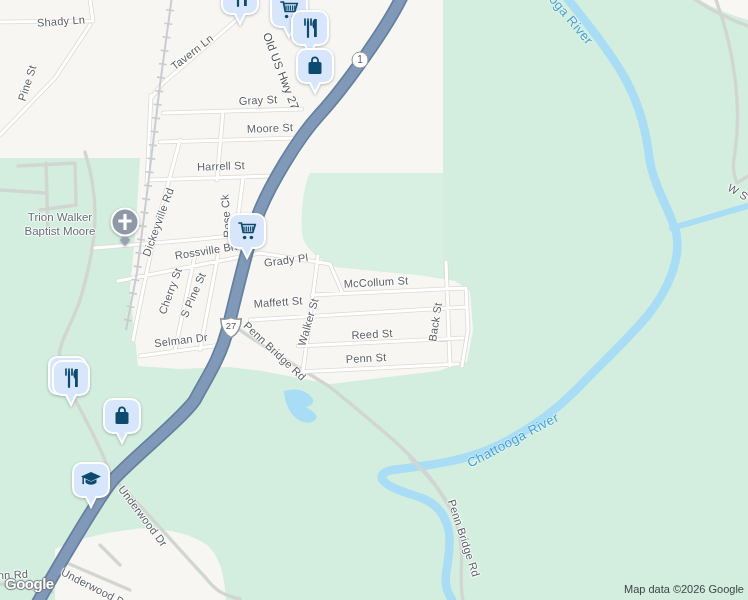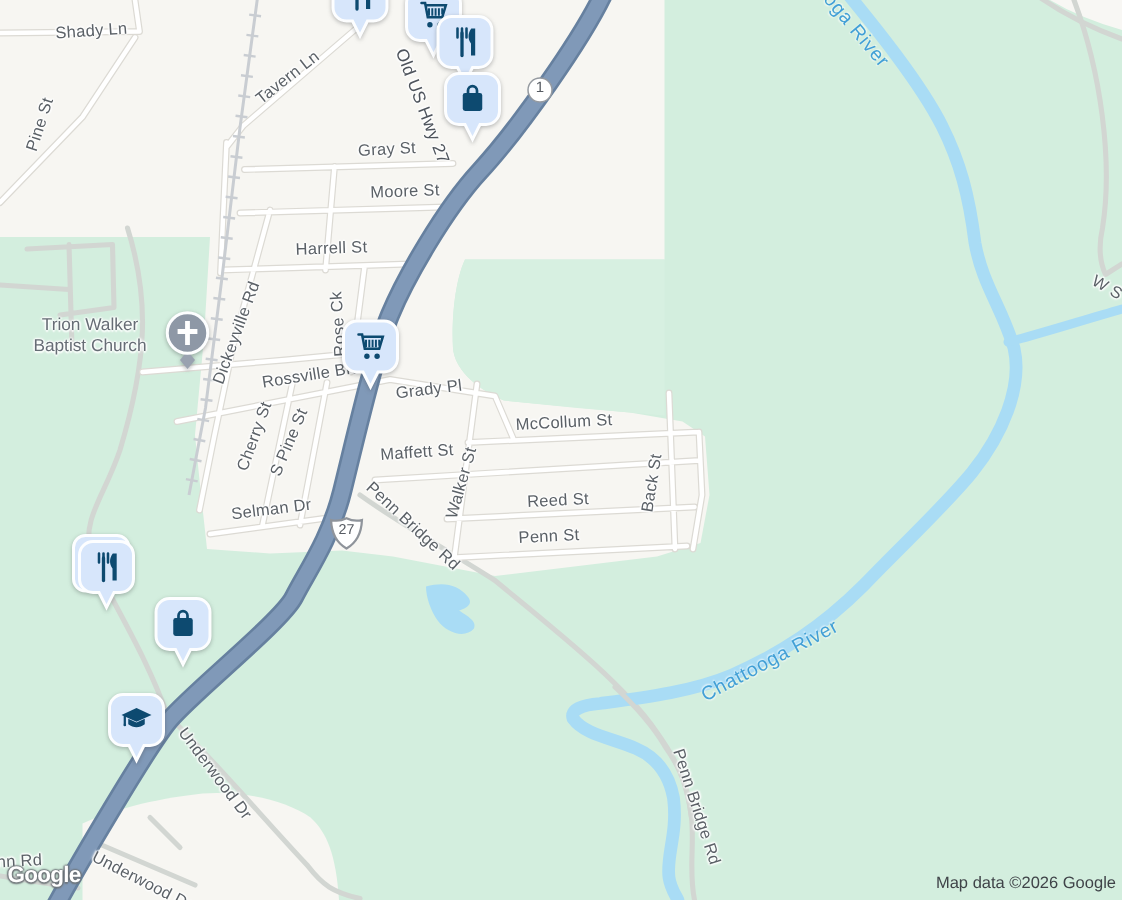--- a/index.html
+++ b/index.html
@@ -45,21 +45,21 @@
   .sth2{stroke:#0d4a70;stroke-width:1.5;fill:none;stroke-linecap:round;}
 
   
   .church-pin{position:absolute;left:110px;top:207px;width:30px;height:40px;
     filter:drop-shadow(0 1px 1.5px rgba(60,64,67,.4));}
 
   
   .sh1{position:absolute;width:17px;height:17px;border-radius:50%;background:#fff;
     border:1.5px solid #959aa0;color:#575c63;font-size:10px;line-height:14px;
     text-align:center;transform:translate(-50%,-50%);box-sizing:border-box;}
-  .sh2{position:absolute;width:26px;height:26px;transform:translate(-50%,-50%);margin-top:28px;}
+  .sh2{position:absolute;width:26px;height:26px;transform:translate(-50%,-50%);}
   .sh2 span{position:absolute;left:0;top:5px;width:26px;text-align:center;
     font-size:9.5px;color:#575c63;}
 
   .glogo{position:absolute;left:5px;top:575px;font-size:15px;font-weight:700;
     letter-spacing:-.5px;color:#fff;
     text-shadow:0 1px 1px rgba(110,115,120,.9),0 -1px 1px rgba(110,115,120,.9),
       1px 0 1px rgba(110,115,120,.9),-1px 0 1px rgba(110,115,120,.9);}
   .attr{position:absolute;right:4px;top:583px;font-size:11px;color:#3f4348;}
 </style>
 </head>
@@ -140,21 +140,21 @@
       <div class="lbl road" style="left: 143px; top: 516px; --r: 53deg;">Underwood Dr</div>
       <div class="lbl road al" style="left: 62px; top: 565px; --r: 27deg;">Underwood Dairy Rd</div>
       <div class="lbl road al" style="left: -16px; top: 570px; --r: -3deg;">Penn Rd</div>
       <div class="lbl road" style="left: 738px; top: 192px; --r: 30deg;">W S</div>
       <div class="lbl water" style="left: 558px; top: 4px; --r: 50deg;">Chattooga River</div>
       <div class="lbl water" style="left: 513px; top: 440px; --r: -28deg;">Chattooga River</div>
     </div>
 
   <div class="church-lbl">
     <div>Trion Walker</div>
-    <div>Baptist Church</div>
+    <div>Baptist Moore</div>
   </div>
   <div class="church-pin">
     <svg width="30" height="40" viewBox="0 0 30 40">
       <path d="M15,27 L10,33 L15,39 L20,33 Z" fill="#99a2b0"></path>
       <circle cx="15" cy="15" r="13.5" fill="#8e98a6" stroke="#fdfeff" stroke-width="2"></circle>
       <path d="M13.4,7 h3.2 v5.4 h5 v3.2 h-5 v7.4 h-3.2 v-7.4 h-5 v-3.2 h5 Z" fill="#fff"></path>
     </svg>
   </div>
 
   <div id="pins">

